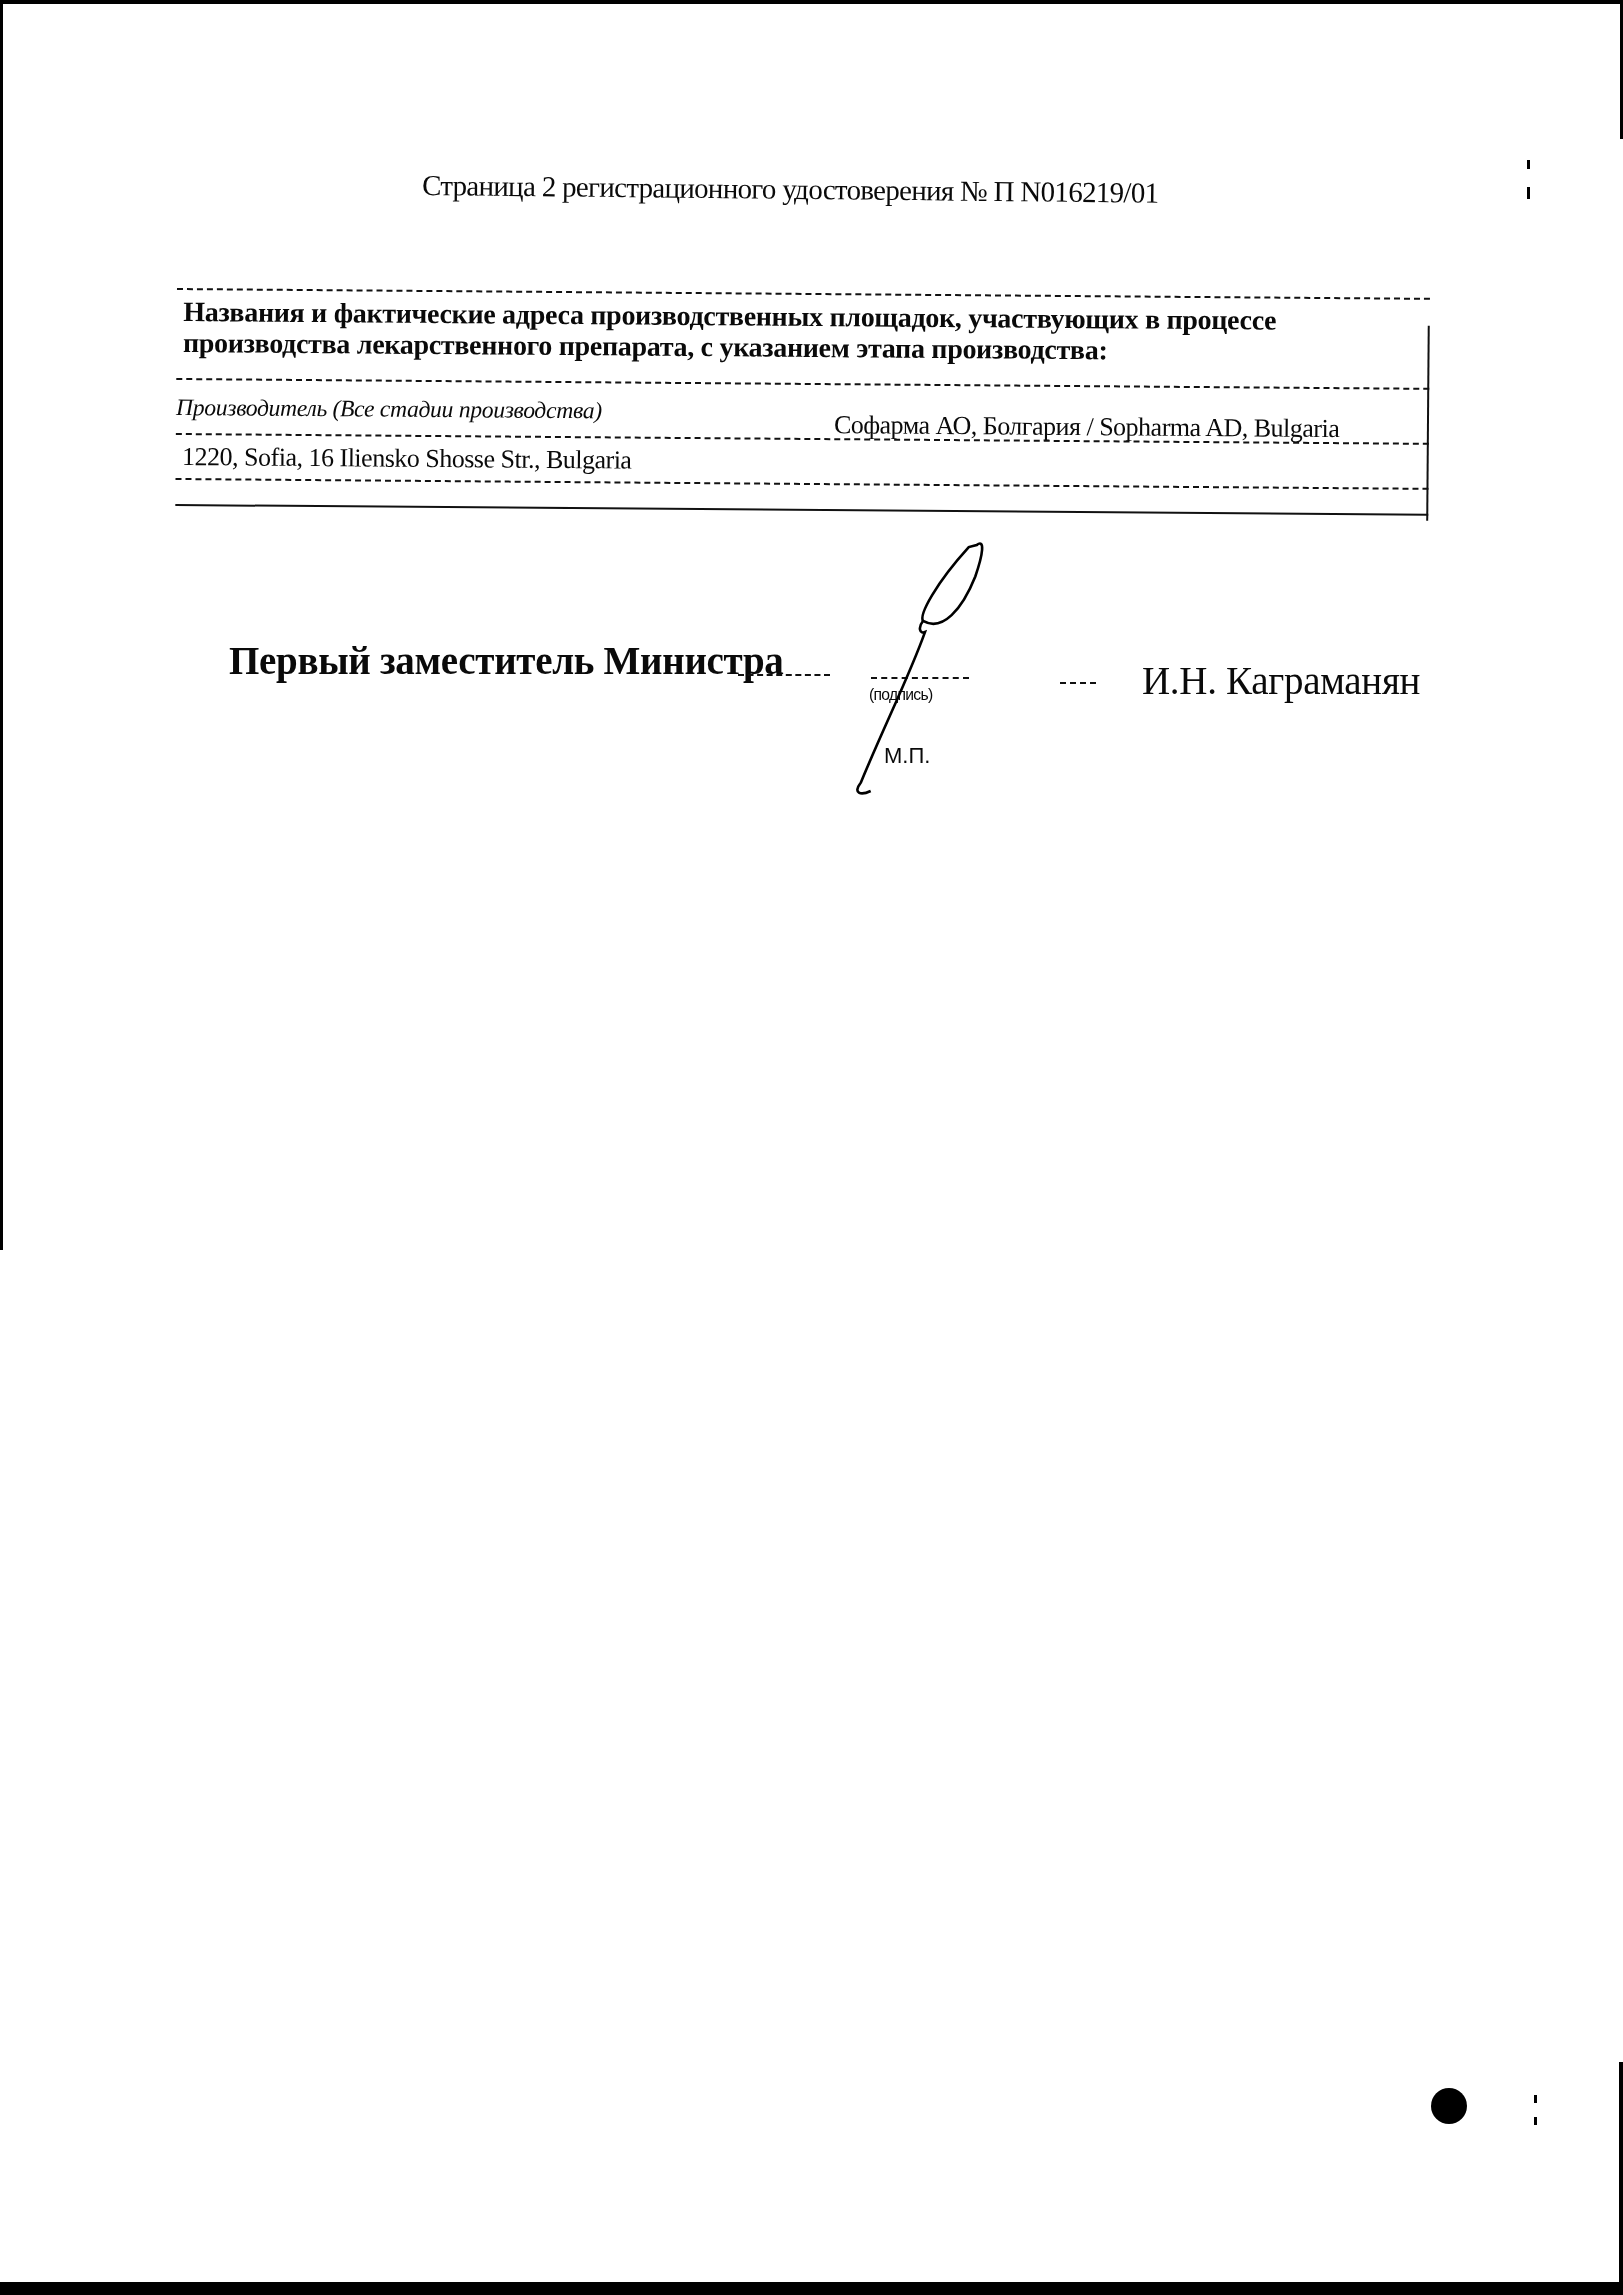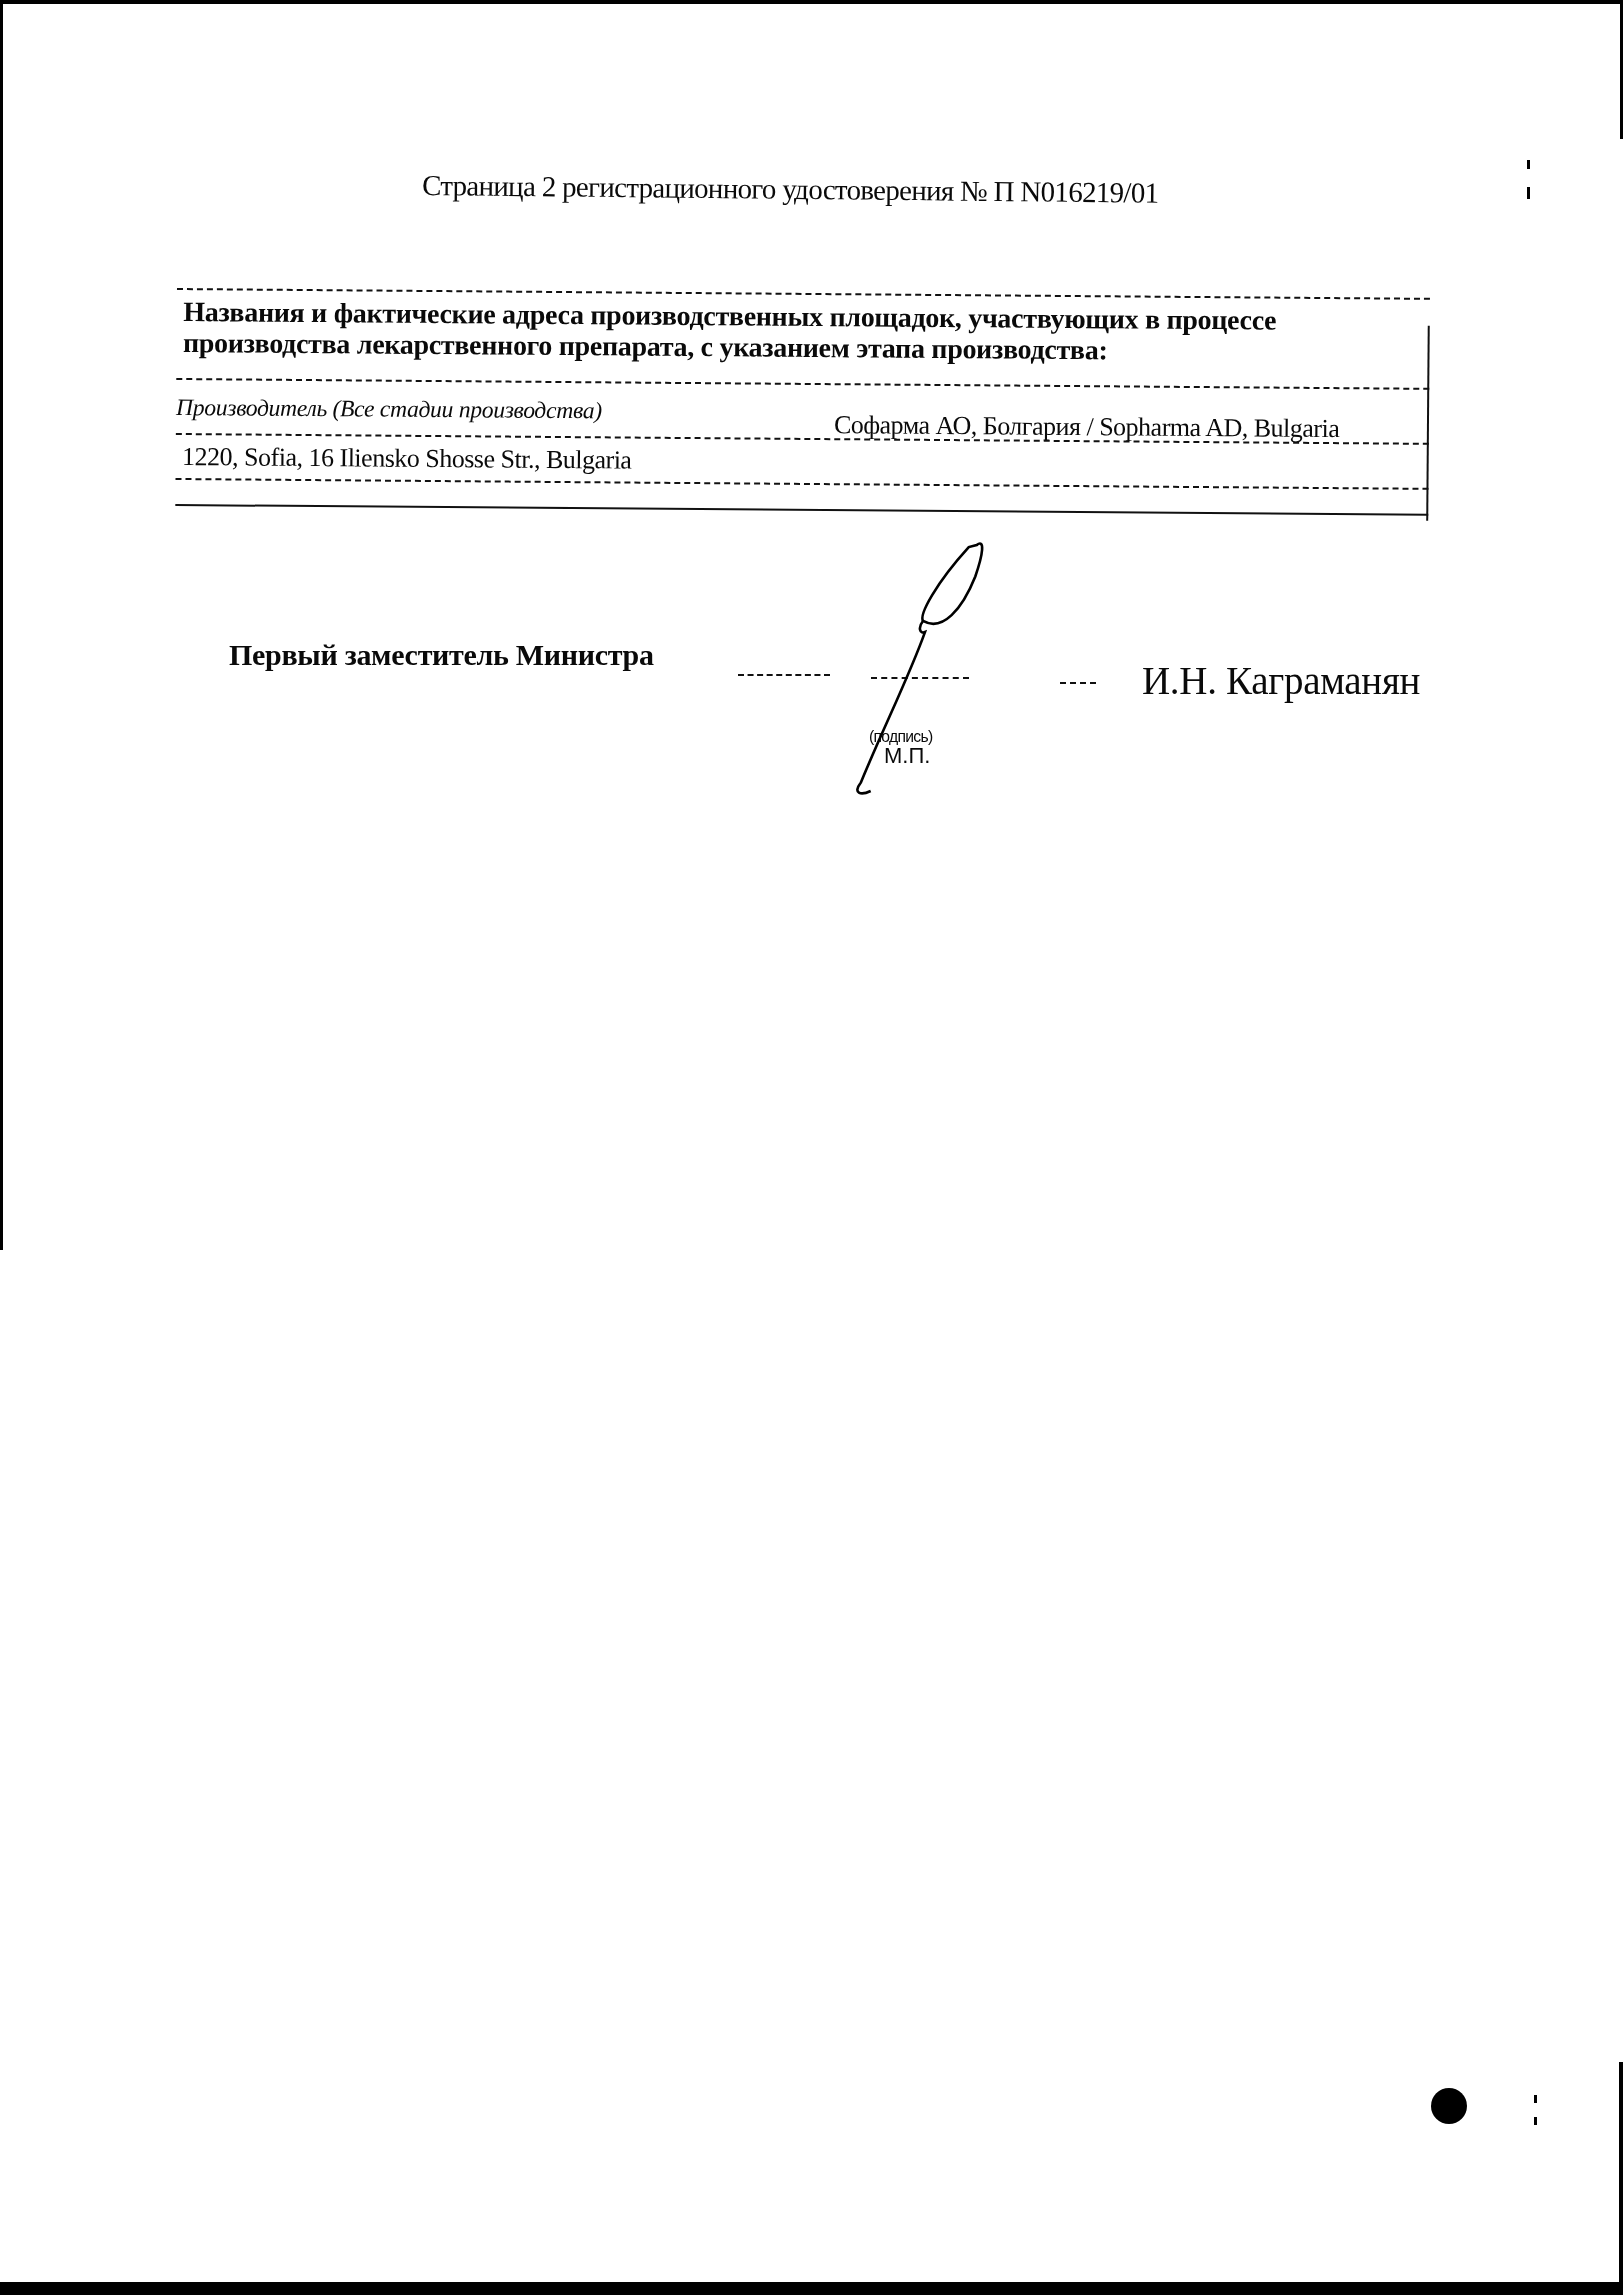--- a/index.html
+++ b/index.html
@@ -24,27 +24,27 @@
                transform: rotate(0.45deg); transform-origin: left top; }
   .tb-line { position: absolute; left: 0; right: 0; border-top: 2px dashed #111; }
   .tb-right { position: absolute; right: 0; top: 27.5px; bottom: 0; border-right: 2px solid #111; }
   .tb-text { position: absolute; white-space: nowrap; }
   .heading-1 { left: 6.5px; top: 7.9px; font-size: 28px; font-weight: bold; letter-spacing: -0.3px; }
   .heading-2 { left: 6.5px; top: 39px; font-size: 28px; font-weight: bold; letter-spacing: -0.3px; }
   .role { left: 0; top: 106px; font-size: 23.6px; font-style: italic; letter-spacing: -0.3px; }
   .manufacturer { left: 658px; top: 117px; font-size: 26px; letter-spacing: -0.5px; }
   .address { left: 6.5px; top: 154px; font-size: 26px; letter-spacing: -0.5px; }
 
-  .signatory-title { position: absolute; left: 229px; top: 638px; font-size: 30px;
+  .signatory-title { position: absolute; left: 229px; top: 638px; font-size: 39px;
                      font-weight: bold; letter-spacing: -0.3px; white-space: nowrap; }
   .signatory-name { position: absolute; left: 1142px; top: 658px; font-size: 39px;
                     letter-spacing: -0.3px; white-space: nowrap; }
   .sign-line { position: absolute; border-top: 2px dashed #111; }
   .sign-caption { position: absolute; left: 869px; top: 686px; font-size: 15.7px;
-                  font-family: "Liberation Sans", sans-serif; letter-spacing: -0.7px; margin-top: 42px; }
+                  font-family: "Liberation Sans", sans-serif; letter-spacing: -0.7px; }
   .stamp-place { position: absolute; left: 884px; top: 723px; font-size: 22px;
                  font-family: "Liberation Sans", sans-serif; margin-top: 20px; }
   .signature { position: absolute; left: 838px; top: 524px; width: 170px; height: 275px; }
 
   .hole-punch { position: absolute; left: 1431px; top: 2088px; width: 36px; height: 36px;
                 border-radius: 50%; background: #000; }
 </style>
 </head>
 <body>
 

